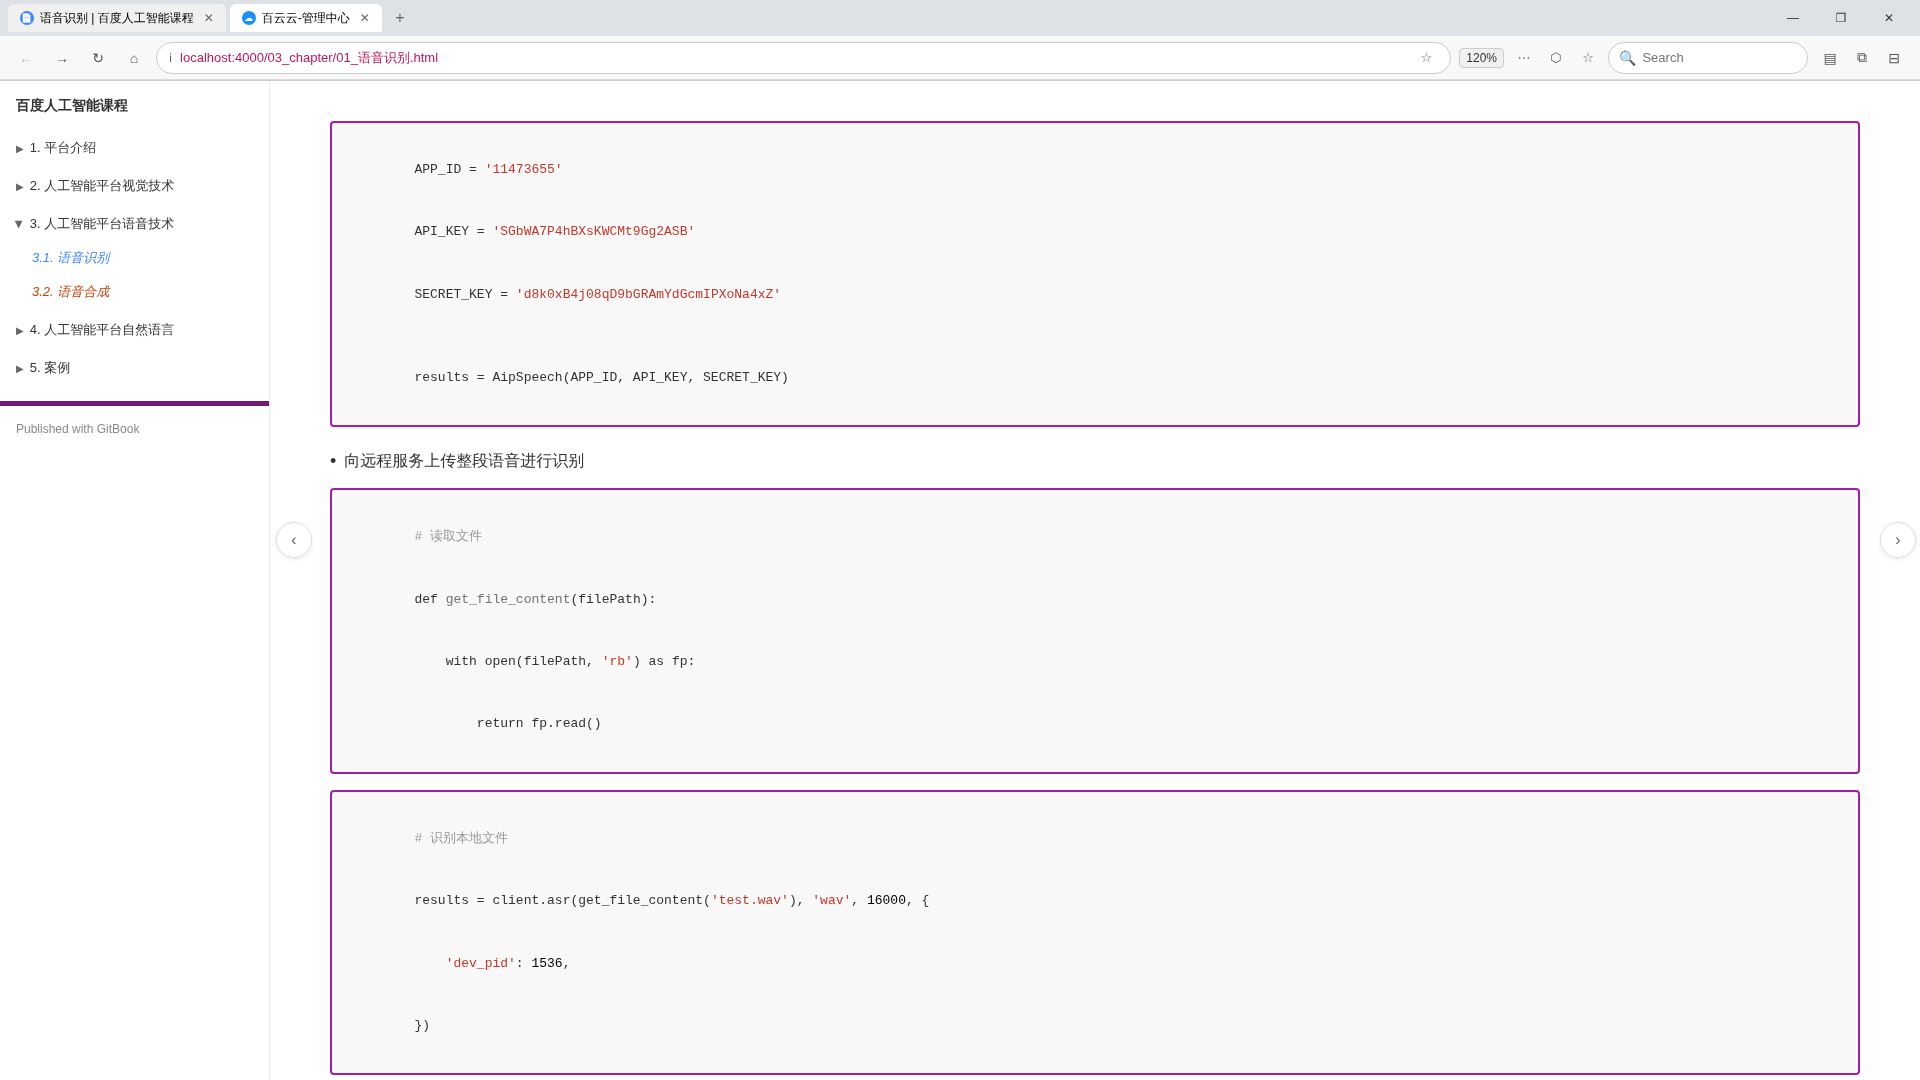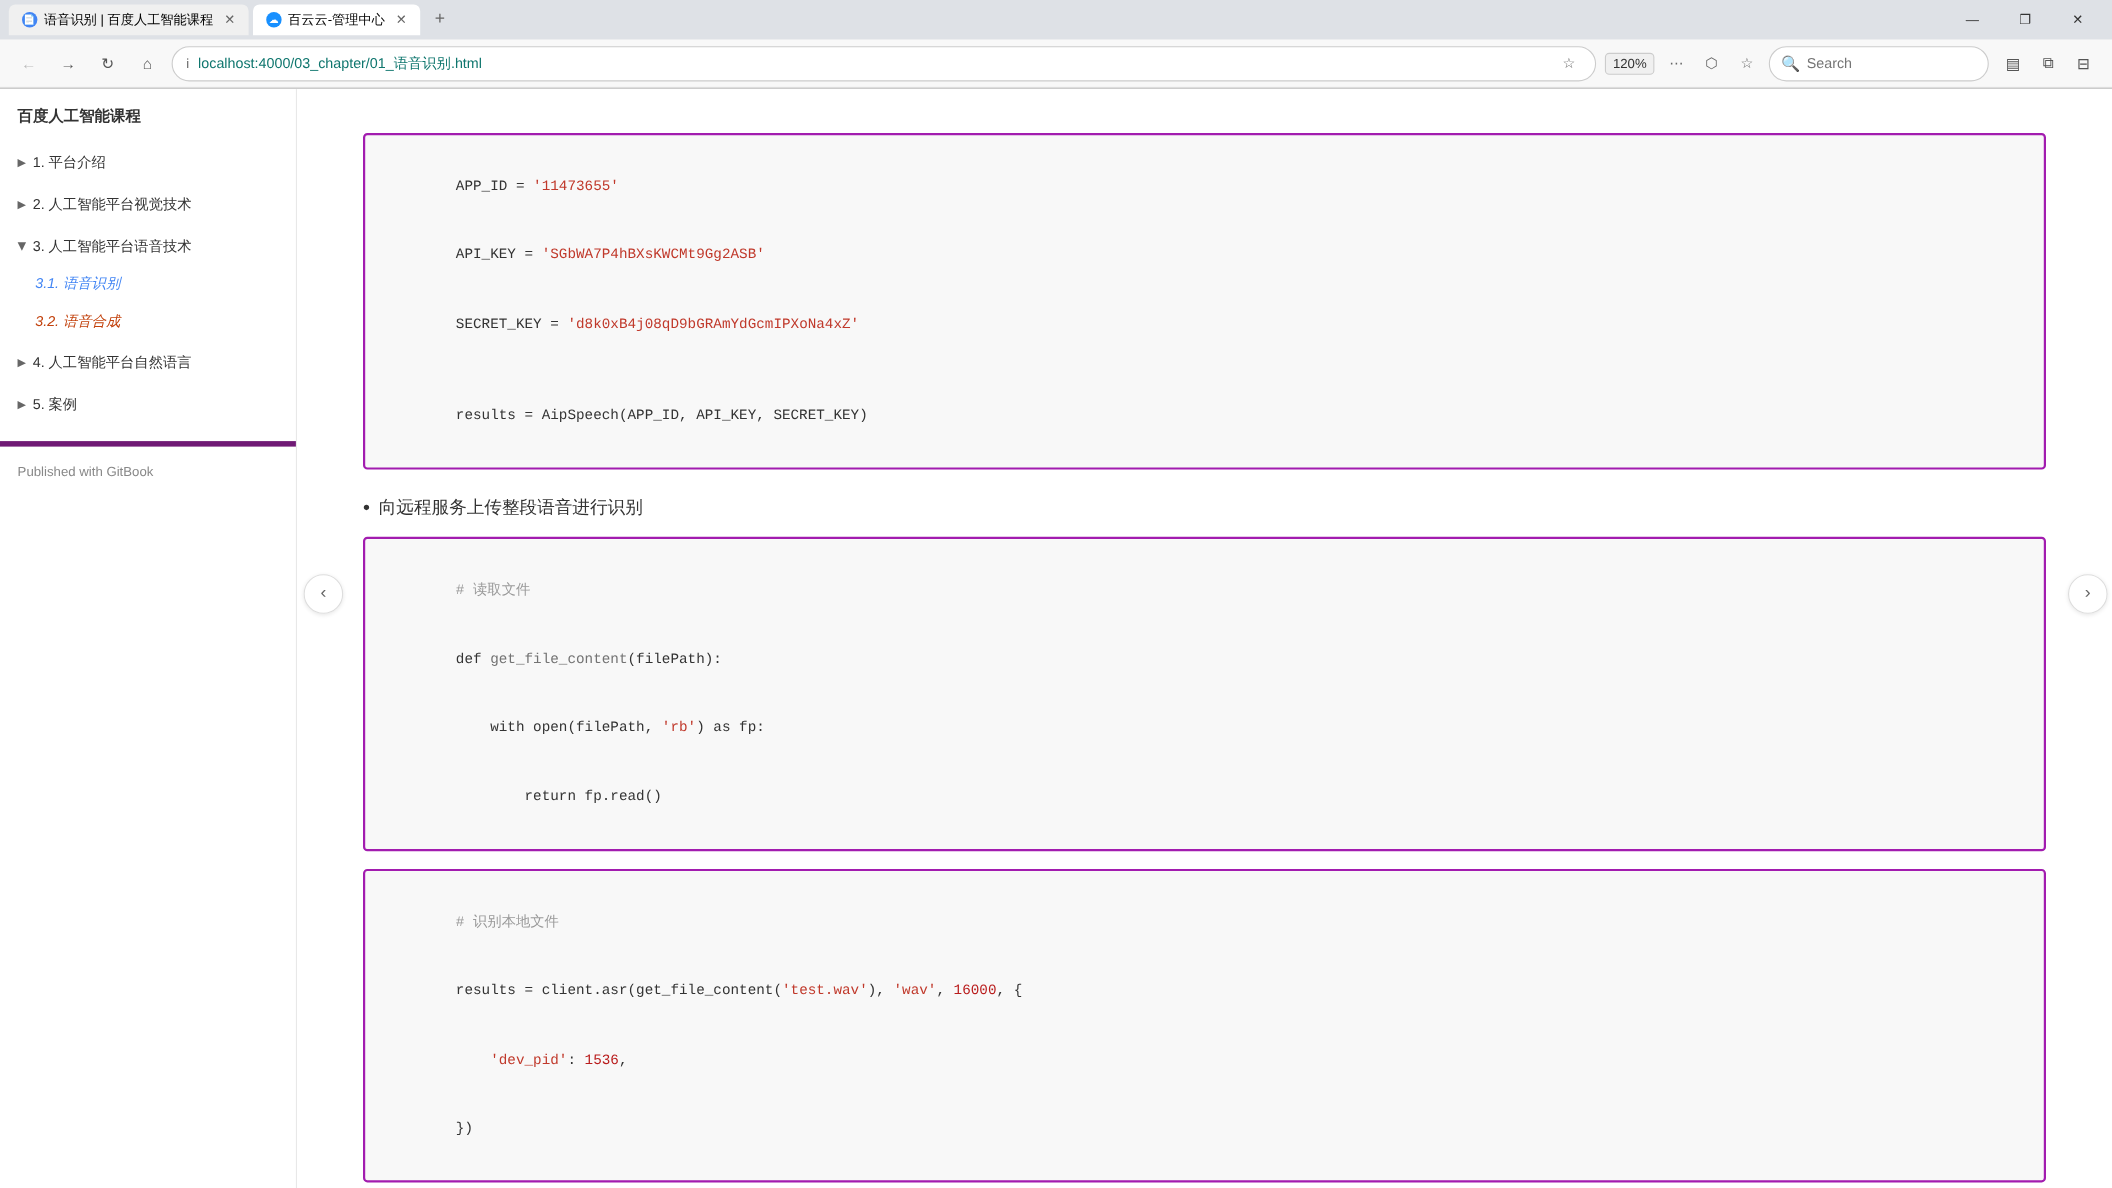--- a/index.html
+++ b/index.html
@@ -108,21 +108,21 @@
       padding: 0 12px;
       gap: 8px;
     }
     .address-bar .lock-icon { color: #666; font-size: 12px; }
     .address-input {
       flex: 1;
       border: none;
       outline: none;
       font-size: 13px;
       background: transparent;
-      color: #0f766e;
+      color: #be185d;
     }
     .address-actions {
       display: flex;
       gap: 4px;
       align-items: center;
     }
     .addr-btn {
       width: 24px;
       height: 24px;
       display: flex;
@@ -286,21 +286,21 @@
     }
 
     .code-line {
       white-space: pre;
     }
 
     
     .code-comment { color: #999; }
     .code-keyword { color: #333; }
     .code-string { color: #c0392b; }
-    .code-number { color: #b91c1c; }
+    .code-number { color: #000000; }
     .code-function { color: #737373; }
     .code-plain { color: #333; }
 
     
     .section-bullet {
       font-size: 16px;
       font-weight: 500;
       color: #333;
       margin: 24px 0 12px 0;
       display: flex;

